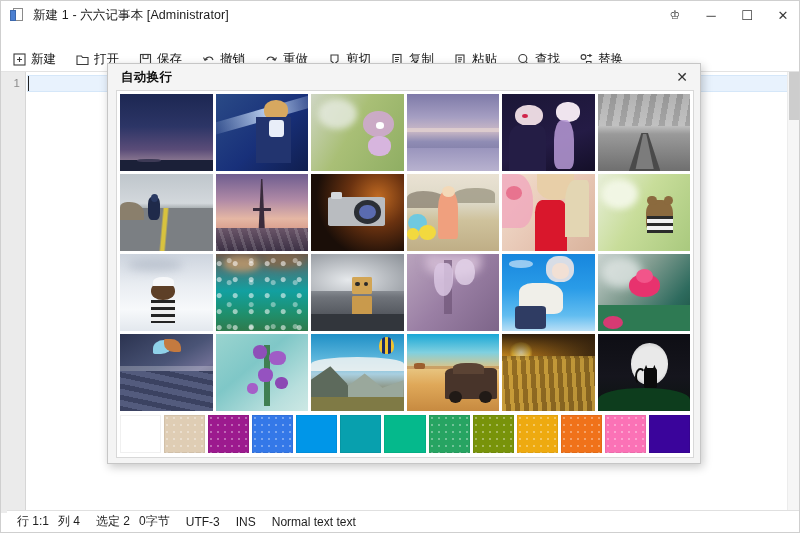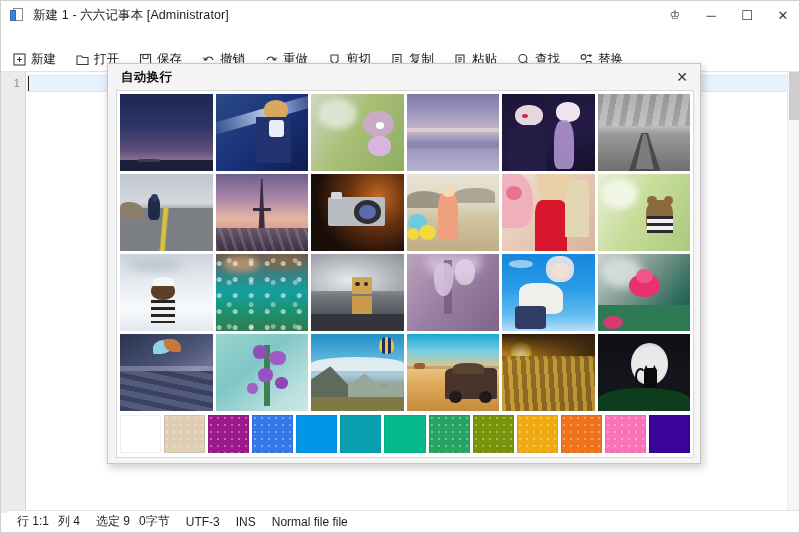--- a/index.html
+++ b/index.html
@@ -359,25 +359,25 @@
       <div class="caret"></div>
     </div>
     <div class="vscroll">
       <div class="thumb"></div>
     </div>
   </div>
 
   <div class="statusbar">
     <span class="st-seg tight">行 1:1</span>
     <span class="st-seg">列 4</span>
-    <span class="st-seg tight">选定 9</span>
+    <span class="st-seg tight">选定 2</span>
     <span class="st-seg">0字节</span>
     <span class="st-seg">UTF-3</span>
     <span class="st-seg">INS</span>
-    <span class="st-seg">Normal file file</span>
+    <span class="st-seg">Normal text text</span>
   </div>
 
   <div class="dialog">
     <div class="dlg-header">
       <div class="dlg-title">自动换行</div>
       <div class="dlg-close">✕</div>
     </div>
     <div class="dlg-body">
       <div class="grid" id="thumb-grid">
           <div class="thumb-cell" title="暮色天空">

